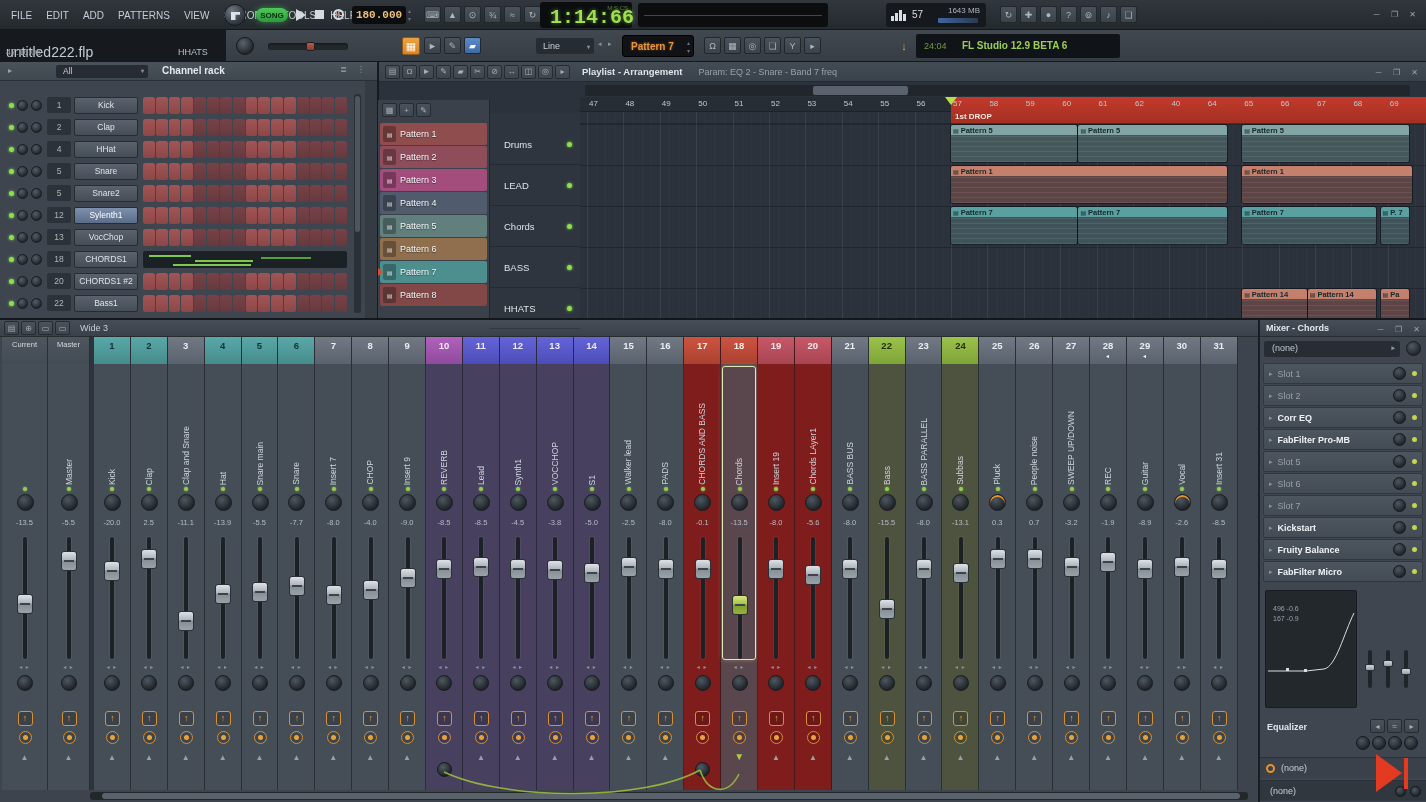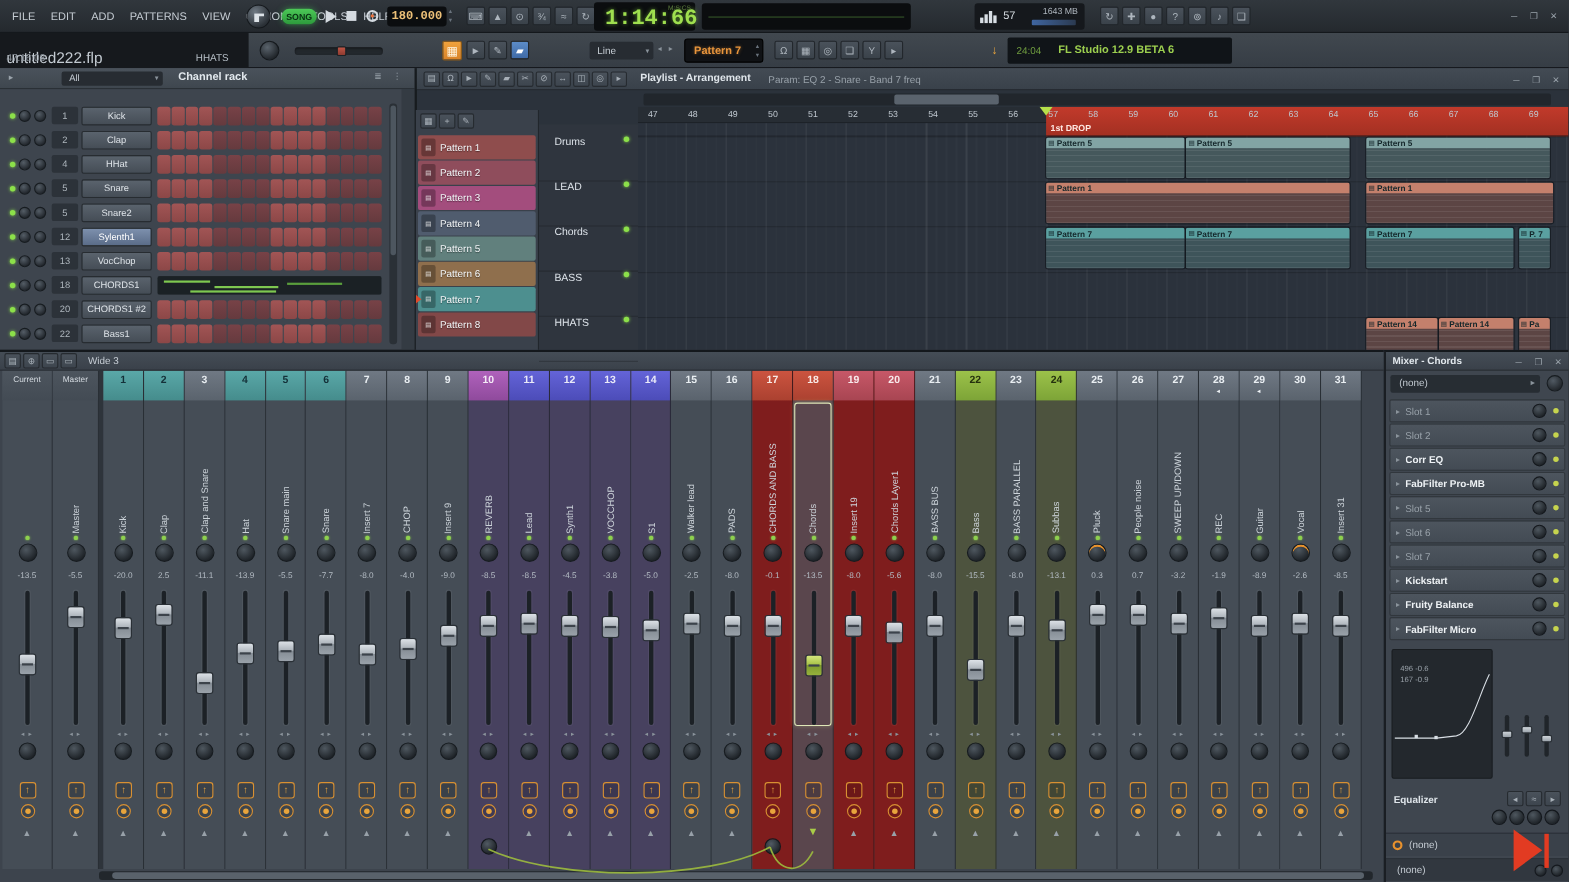--- a/index.html
+++ b/index.html
@@ -99,21 +99,21 @@
 .pl-vscroll{position:absolute;right:1px;top:52px;bottom:3px;width:6px;background:#21262c;border-radius:2px}
 .pl-vscroll i{position:absolute;left:1px;right:1px;top:2px;height:110px;background:#4d565f;border-radius:2px;display:block}
 #pattern-panel{position:absolute;left:378px;top:100px;width:112px;height:218px;background:#3a414b;z-index:3;border-right:1px solid #21262c}
 #pat-icons{position:absolute;left:4px;top:3px;display:flex}
 #pat-rows{position:absolute;left:0;top:22px;right:0;bottom:0;overflow:hidden}
 .pat-row{height:22px;margin:1px 2px 0 2px;display:flex;align-items:center;border-radius:2px;position:relative}
 .pat-icon{width:13px;height:16px;background:rgba(0,0,0,.28);border-radius:2px;margin:0 4px 0 3px;display:flex;align-items:center;justify-content:center;font-size:6px;color:rgba(255,255,255,.75)}
 .pat-name{font-size:9px;color:#f4f7f9;text-shadow:0 1px 1px rgba(0,0,0,.45);white-space:nowrap}
 .pat-cur-mark{position:absolute;left:-2px;top:7px;width:0;height:0;border-left:5px solid #e04a2a;border-top:4px solid transparent;border-bottom:4px solid transparent}
 #pl-names{position:absolute;left:490px;top:113px;width:90px;height:205px;background:#2f353e;z-index:2}
-.pl-name-row{position:absolute;left:0;width:100%;height:41px;display:flex;border-bottom:1px solid rgba(0,0,0,.2)}
+.pl-name-row{position:absolute;left:0;width:100%;height:41px;display:flex;align-items:center;border-bottom:1px solid rgba(0,0,0,.2)}
 .pl-name-row span{margin-left:14px;font-size:9.5px;color:#dde3e9}
 .pl-name-row .led{position:absolute;right:8px;width:5px;height:5px}
 #pl-grid{position:absolute;left:580px;top:97px;width:846px;height:221px;overflow:hidden;z-index:1}
 .pl-timeline{position:absolute;left:0;top:0;right:0;height:15px;background:#272d34;border-bottom:1px solid #1d2227}
 .pl-grid-bg{position:absolute;left:0;top:15px;right:0;bottom:0;background-color:#2b323c;background-image:repeating-linear-gradient(90deg,rgba(255,255,255,.055) 0 1px,transparent 1px 36.4px),repeating-linear-gradient(90deg,rgba(255,255,255,.02) 0 1px,transparent 1px 9.1px),repeating-linear-gradient(180deg,rgba(0,0,0,.22) 0 1px,transparent 1px 41px);background-position:7px 0,7px 0,0 12px}
 .pl-marker{position:absolute;left:371px;top:0;right:0;height:27px;background:linear-gradient(#c23a2b,#a33022);z-index:2;border-bottom:1px solid #6e1f15}
 #marker-label{position:absolute;left:4px;top:15px;font-size:8px;font-weight:bold;color:#ffe8e2}
 .playhead{position:absolute;left:365px;top:0;width:0;height:0;border-left:6px solid transparent;border-right:6px solid transparent;border-top:8px solid #b6e04a;z-index:5}
 .tl-num{position:absolute;top:2px;font-size:8px;color:#bfc7cf;z-index:3}
 .clip{position:absolute;border-radius:2px;overflow:hidden;box-shadow:0 0 0 1px rgba(8,12,16,.5);z-index:4}
@@ -670,21 +670,21 @@
     <span class="tl-num" style="left:227.39999999999998px">53</span>
     <span class="tl-num" style="left:263.79999999999995px">54</span>
     <span class="tl-num" style="left:300.2px">55</span>
     <span class="tl-num" style="left:336.59999999999997px">56</span>
     <span class="tl-num" style="left:373px">57</span>
     <span class="tl-num" style="left:409.4px">58</span>
     <span class="tl-num" style="left:445.79999999999995px">59</span>
     <span class="tl-num" style="left:482.2px">60</span>
     <span class="tl-num" style="left:518.5999999999999px">61</span>
     <span class="tl-num" style="left:555px">62</span>
-    <span class="tl-num" style="left:591.4px">63</span>
+    <span class="tl-num" style="left:591.4px">40</span>
     <span class="tl-num" style="left:627.8px">64</span>
     <span class="tl-num" style="left:664.1999999999999px">65</span>
     <span class="tl-num" style="left:700.6px">66</span>
     <span class="tl-num" style="left:737px">67</span>
     <span class="tl-num" style="left:773.4px">68</span>
     <span class="tl-num" style="left:809.8px">69</span>
     <div class="clip" style="left:371px;top:28px;width:126.39999999999999px;height:37px">
       <div class="clip-h" style="background:#82a4a4"><i>▤</i>Pattern 5</div>
       <div class="clip-b" style="background-color:#45585c"></div>
     </div>

